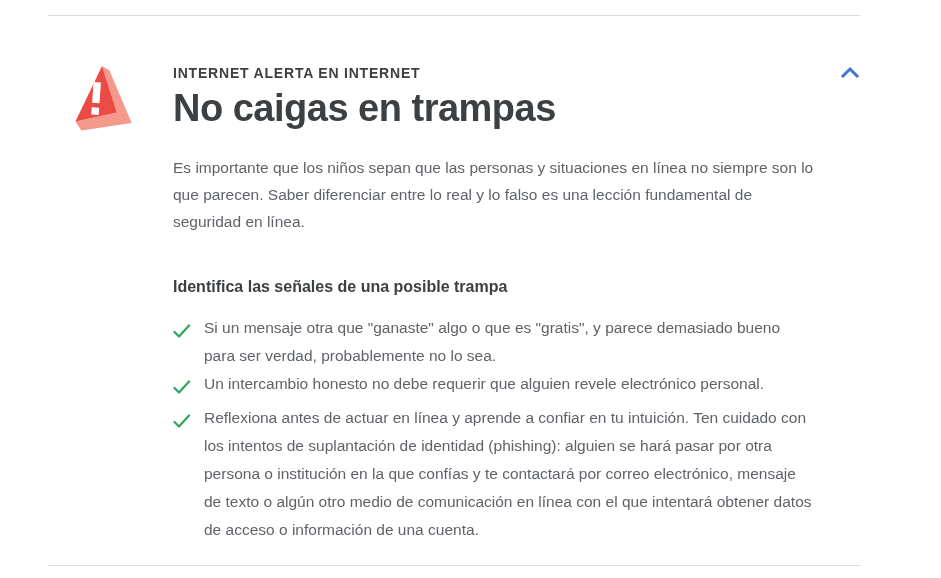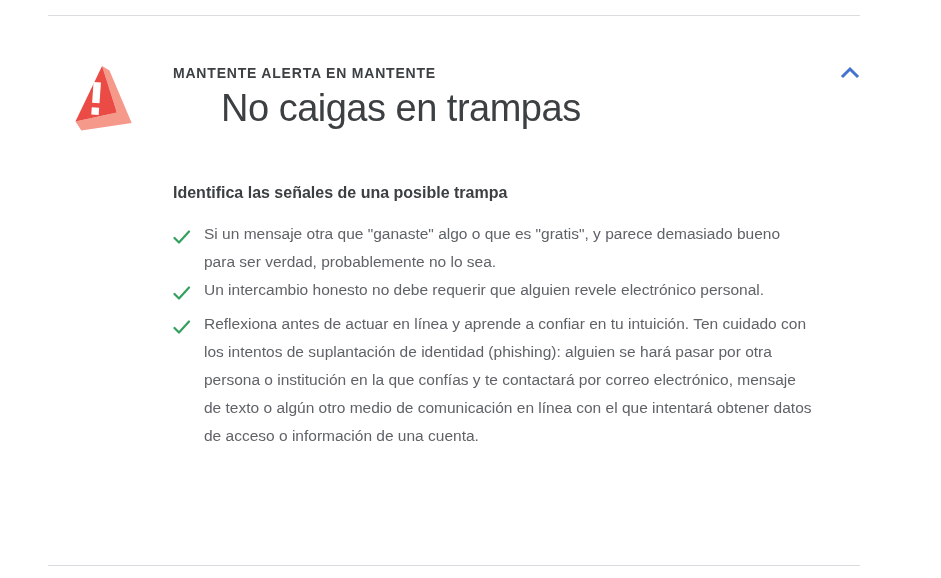--- a/index.html
+++ b/index.html
@@ -21,29 +21,29 @@
   }
 
   .content { position: absolute; left: 173px; top: 64px; width: 660px; }
 
   .eyebrow {
     font-size: 14px; font-weight: bold; color: #3c4043;
     letter-spacing: 0.8px; line-height: 18px;
   }
   .title {
     margin-top: 4px;
-    font-size: 38px; font-weight: normal; color: #3c4043;
-    letter-spacing: -0.5px; line-height: 44px; margin-left: 48px;
+    font-size: 38px; font-weight: bold; color: #3c4043;
+    letter-spacing: -0.5px; line-height: 44px;
   }
   .intro {
     margin-top: 24px; width: 648px;
     font-size: 15.5px; line-height: 27px; color: #5f6368;
   }
   .subheading {
-    margin-top: 53px;
+    margin-top: 42px;
     font-size: 16px; font-weight: bold; color: #3c4043; line-height: 20px;
   }
   .check-list {
     margin-top: 17px; list-style: none; width: 640px;
   }
   .check-list li {
     display: flex; align-items: flex-start;
     font-size: 15.5px; line-height: 28px; color: #5f6368;
   }
   .check-list .check {
@@ -78,23 +78,24 @@
 
 <button class="collapse-btn">
   <span style="display:flex;">
     <svg width="20" height="14" viewBox="0 0 20 14" aria-hidden="true">
       <polyline points="3,11 10,4 17,11" fill="none" stroke="#4273d1" stroke-width="3" stroke-linecap="square"></polyline>
     </svg>
   </span>
 </button>
 
 <div class="content">
-  <div class="eyebrow">MANTENTE ALERTA EN MANTENTE</div>
+  <div class="eyebrow">INTERNET ALERTA EN INTERNET</div>
   <h1 class="title">No caigas en trampas</h1>
 
+  <p class="intro">Es importante que los niños sepan que las personas y situaciones en línea no siempre son lo que parecen. Saber diferenciar entre lo real y lo falso es una lección fundamental de seguridad en línea.</p>
 
   <h2 class="subheading">Identifica las señales de una posible trampa</h2>
 
   <ul class="check-list">
     <li>
       <span class="check">
         <svg width="18" height="15" viewBox="0 0 18 15" aria-hidden="true">
           <polyline points="1.5,8 6,12.5 16,1.5" fill="none" stroke="#34a060" stroke-width="2.2" stroke-linecap="round" stroke-linejoin="round"></polyline>
         </svg>
       </span>

